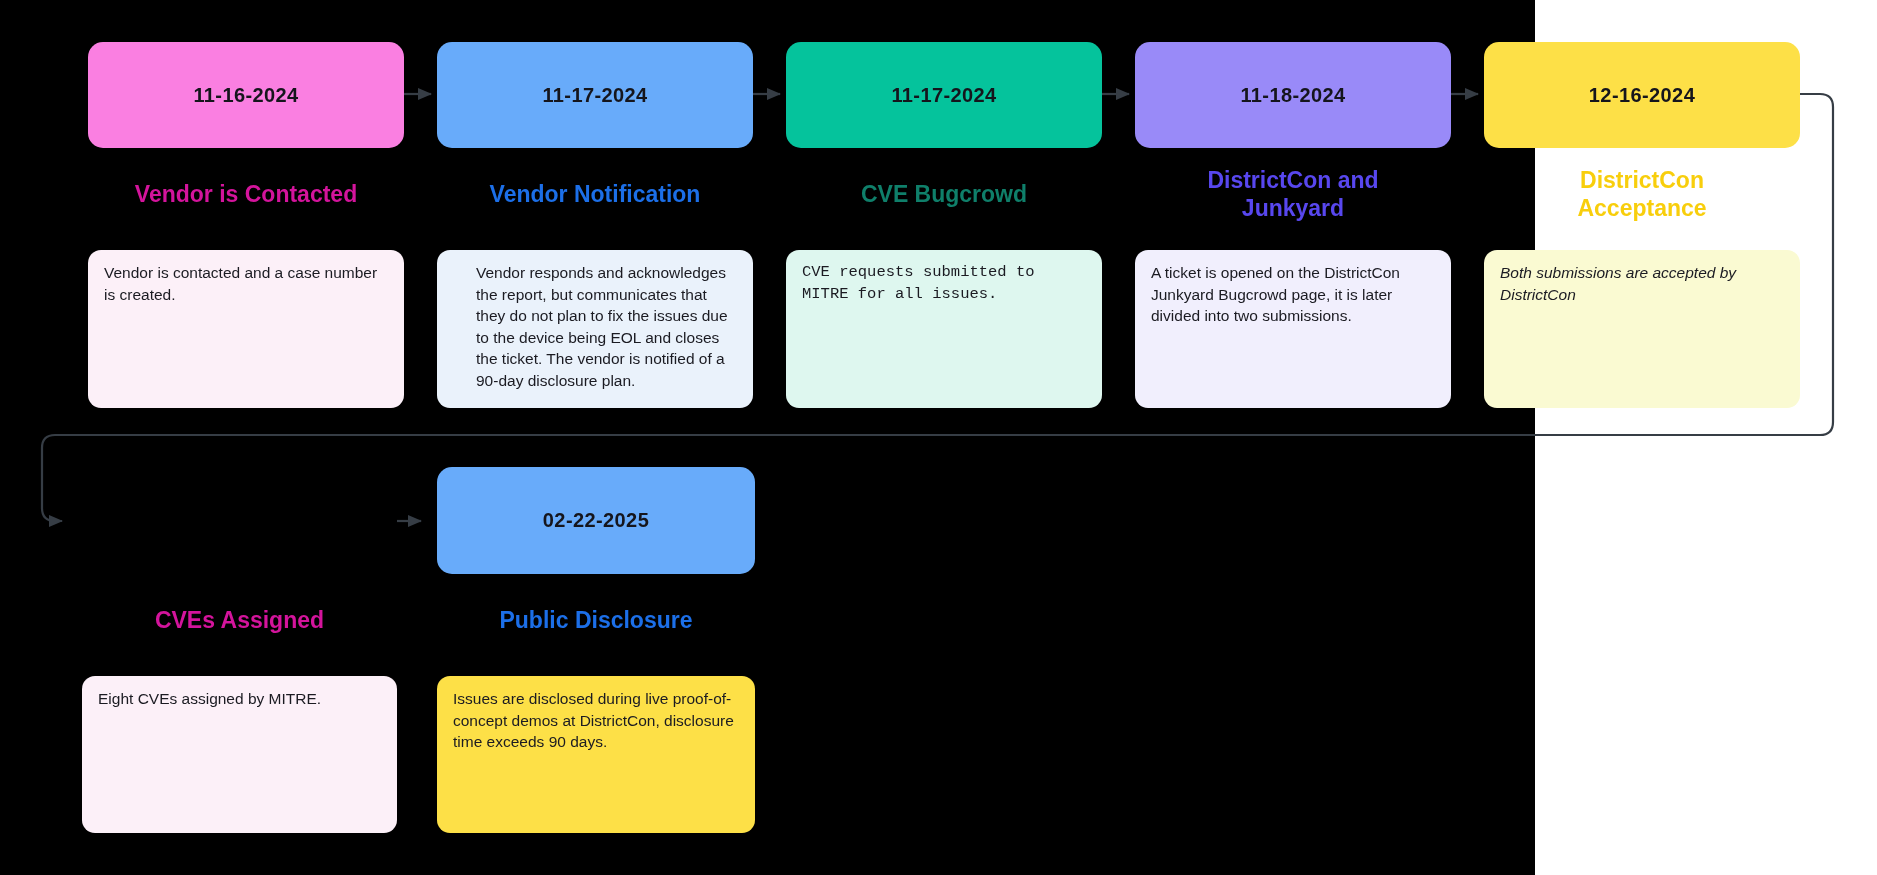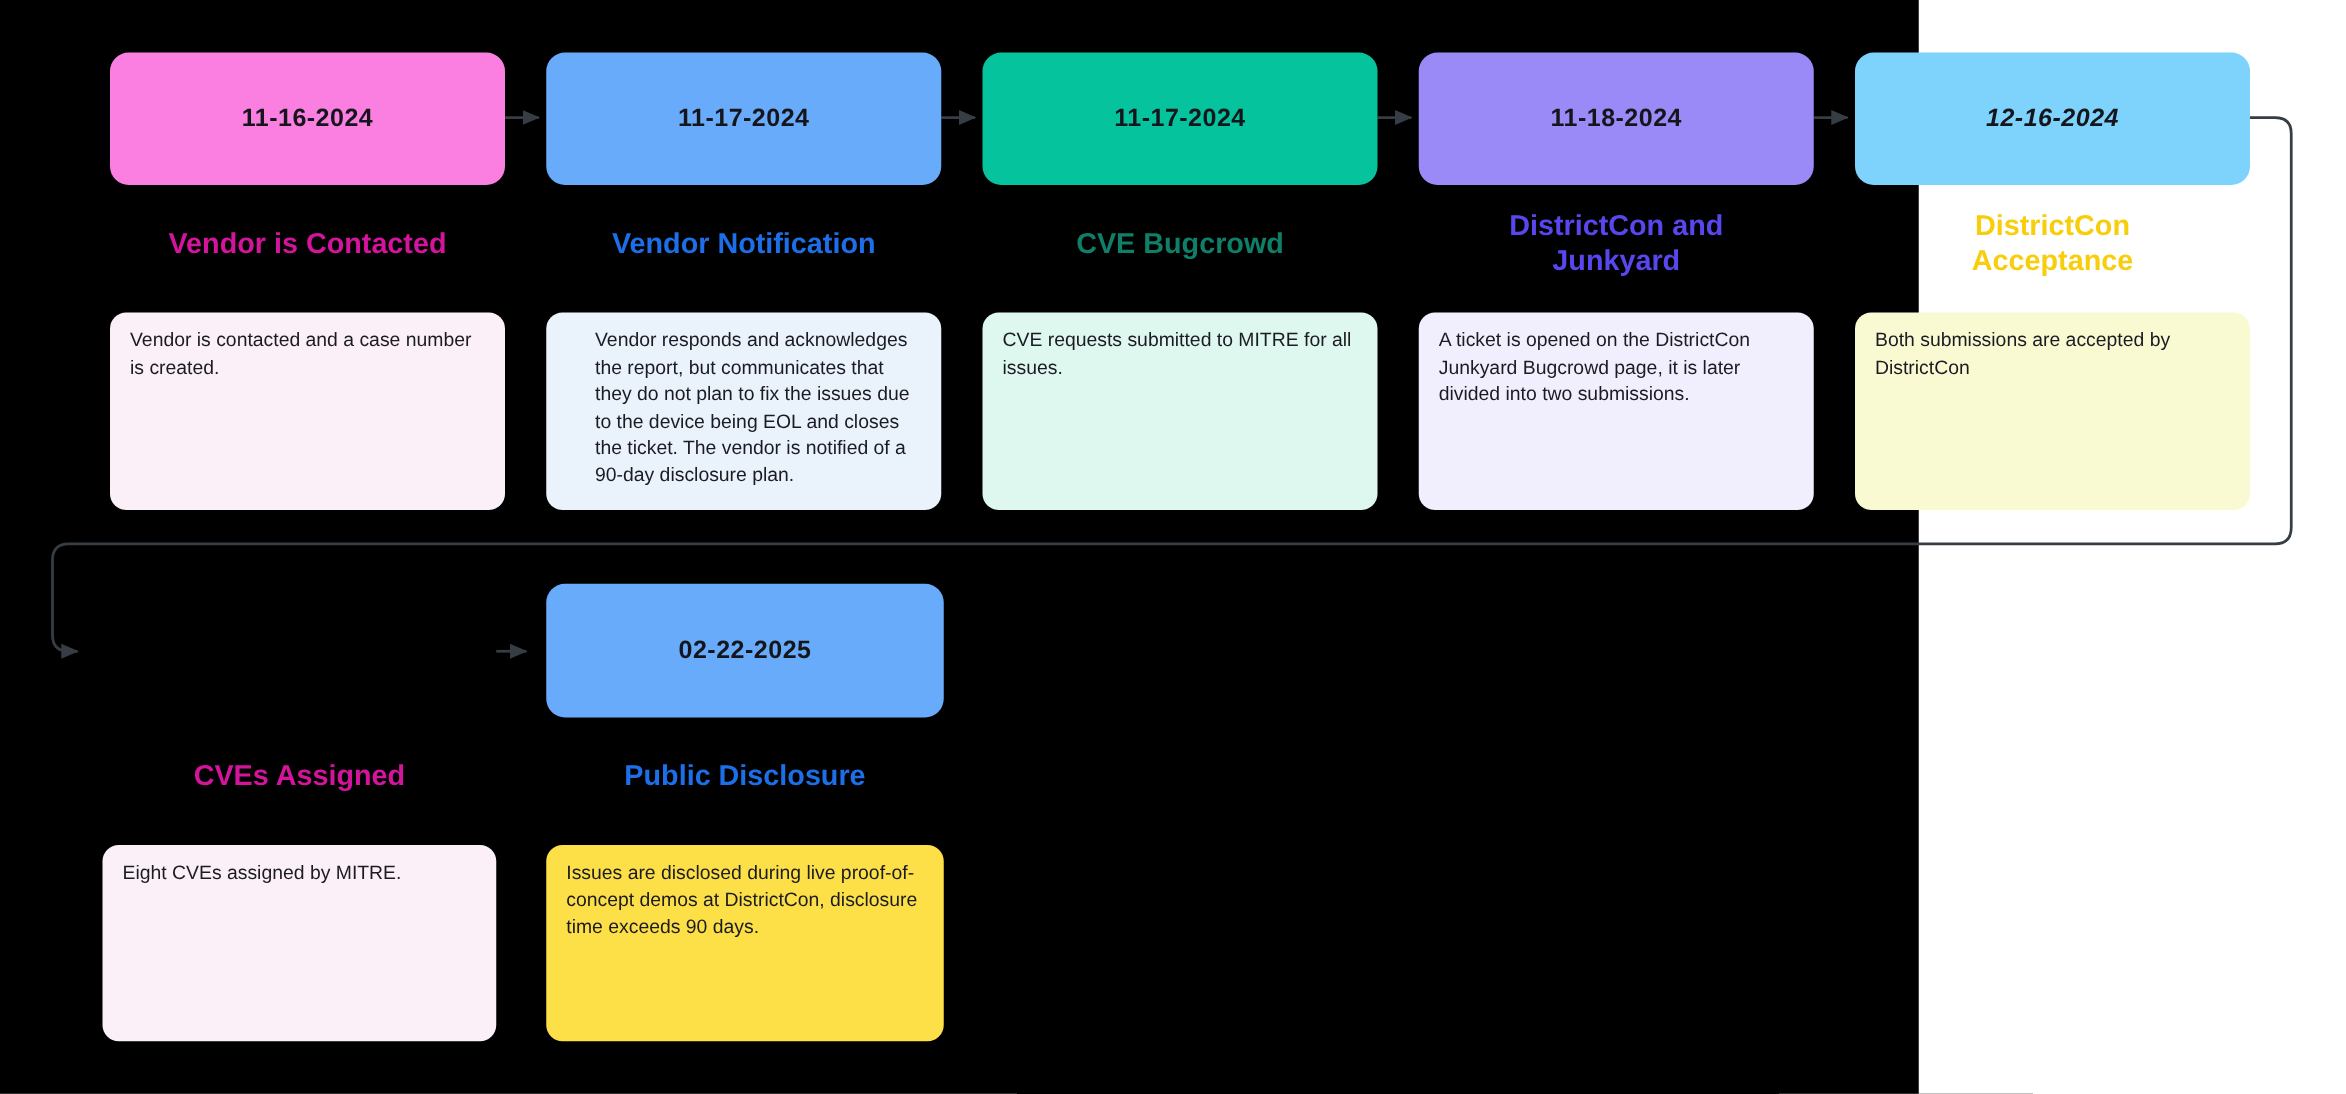--- a/index.html
+++ b/index.html
@@ -89,45 +89,45 @@
     </div>
   </div>
 
   <div class="item g3">
     <div class="date-box" style="background: rgb(5, 195, 156);">
       <span class="date-text">11-17-2024</span>
     </div>
     <div class="stage-title" style="color: rgb(15, 127, 106);">
       <span class="title-text">CVE Bugcrowd</span>
     </div>
-    <div class="desc-card" style="background: rgb(222, 247, 239);">
+    <div class="desc-card" style="background: rgb(222, 247, 239); font-family: Liberation Mono, monospace;">
       <span>CVE requests submitted to MITRE for all issues.</span>
     </div>
   </div>
 
   <div class="item g4">
     <div class="date-box" style="background: rgb(153, 138, 248);">
       <span class="date-text">11-18-2024</span>
     </div>
     <div class="stage-title" style="color: rgb(88, 71, 239);">
       <span class="title-text">DistrictCon and Junkyard</span>
     </div>
     <div class="desc-card" style="background: rgb(241, 239, 253);">
       <span>A ticket is opened on the DistrictCon Junkyard Bugcrowd page, it is later divided into two submissions.</span>
     </div>
   </div>
 
   <div class="item g5">
-    <div class="date-box" style="background: #7dd3fc; font-style: italic;">
+    <div class="date-box" style="background: #fde047;">
       <span class="date-text">12-16-2024</span>
     </div>
     <div class="stage-title" style="color: rgb(248, 206, 12);">
       <span class="title-text">DistrictCon Acceptance</span>
     </div>
-    <div class="desc-card" style="background: rgb(250, 250, 210);">
+    <div class="desc-card" style="background: rgb(250, 250, 210); font-style: italic;">
       <span>Both submissions are accepted by DistrictCon</span>
     </div>
   </div>
 
   <div class="item g6">
     <div class="stage-title" style="color: rgb(212, 20, 156);">
       <span class="title-text">CVEs Assigned</span>
     </div>
     <div class="desc-card" style="background: rgb(252, 240, 248);">
       <span>Eight CVEs assigned by MITRE.</span>

